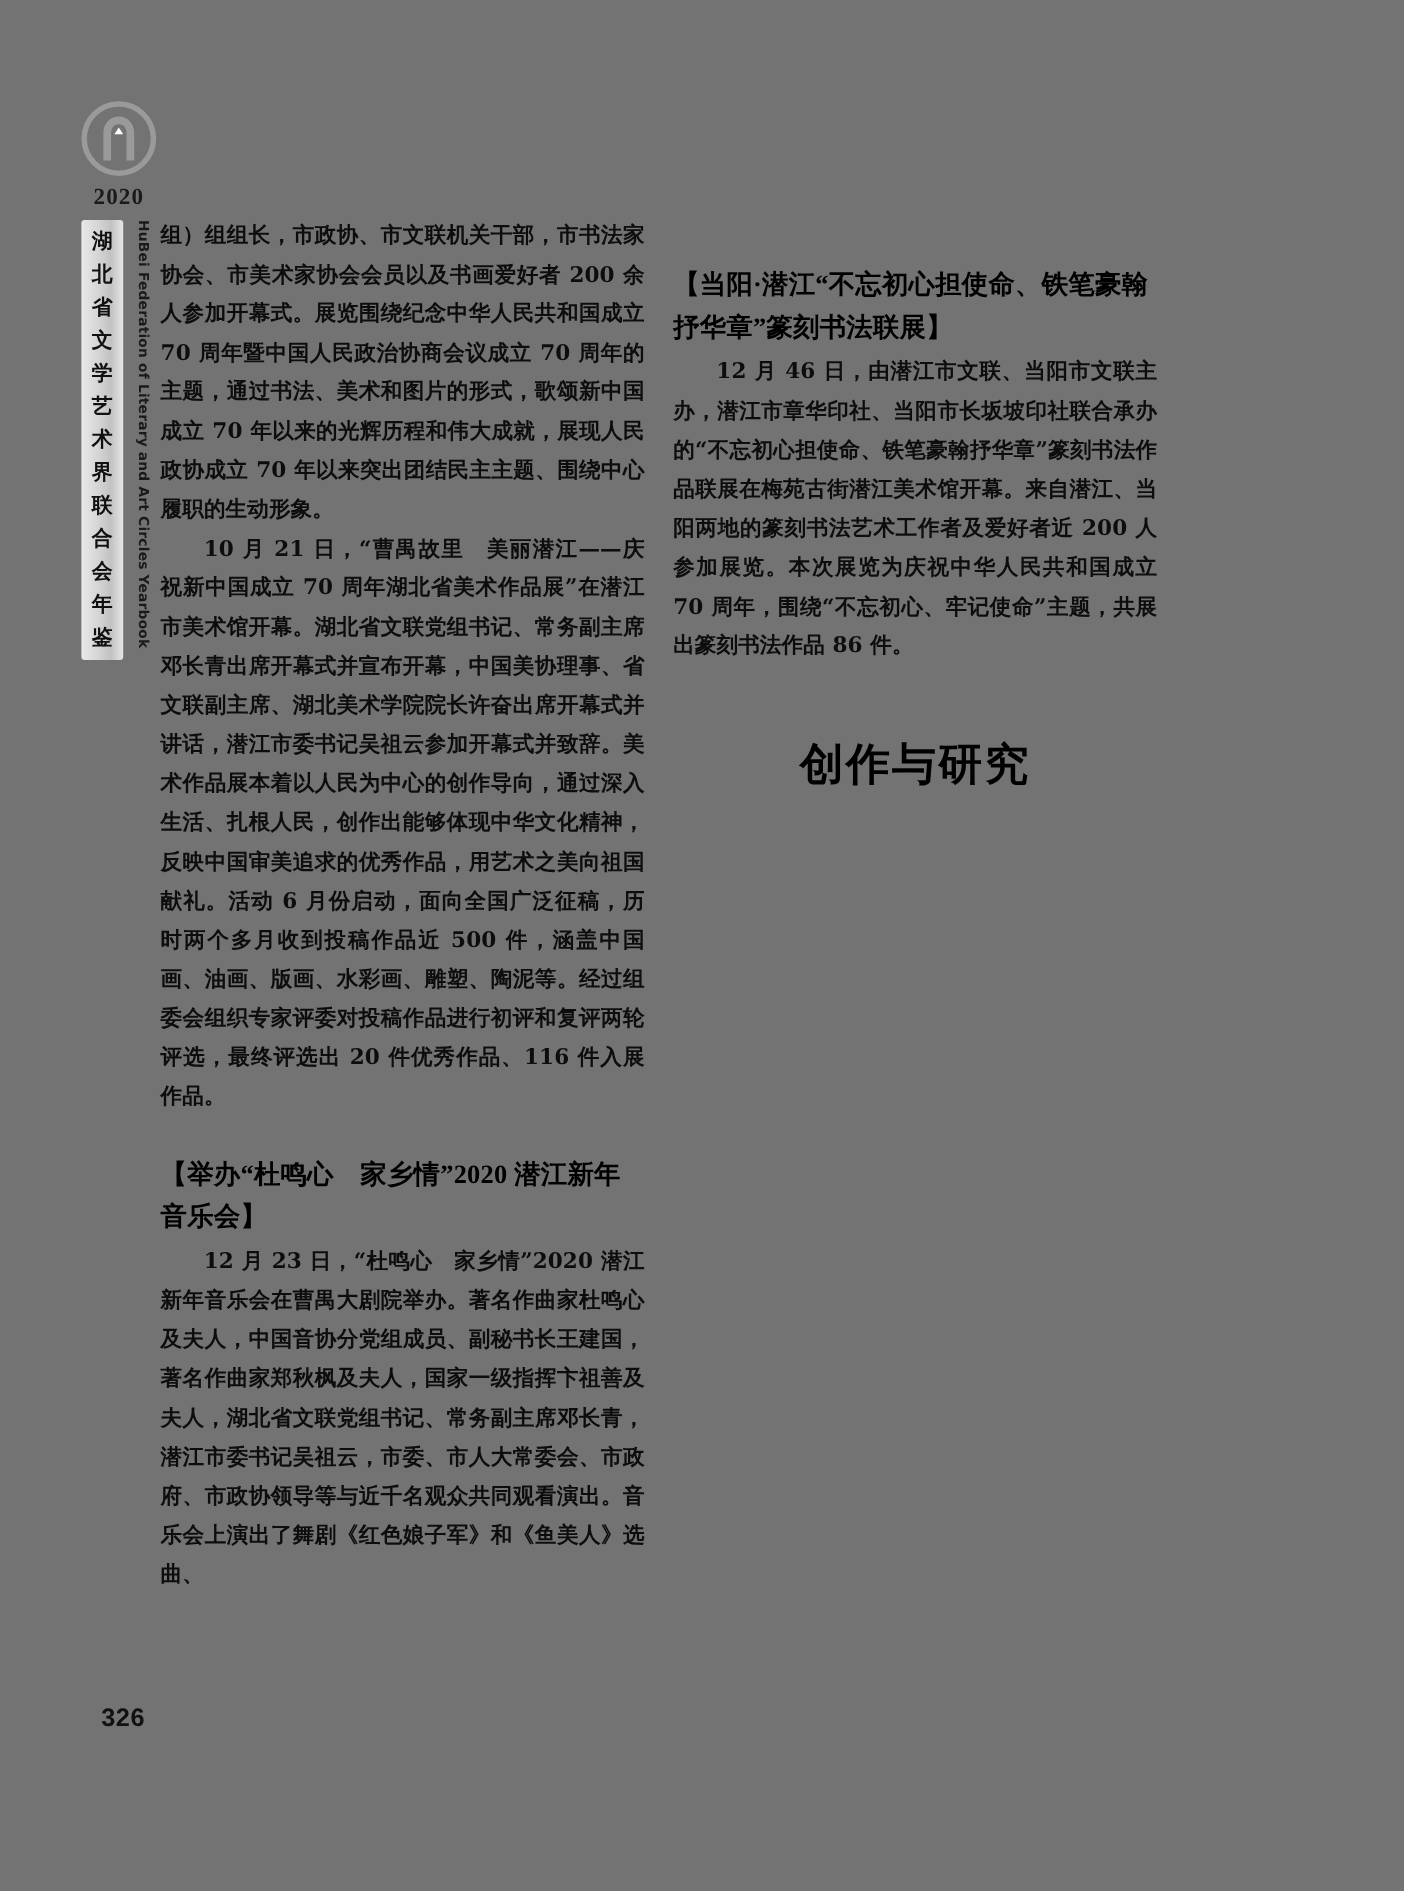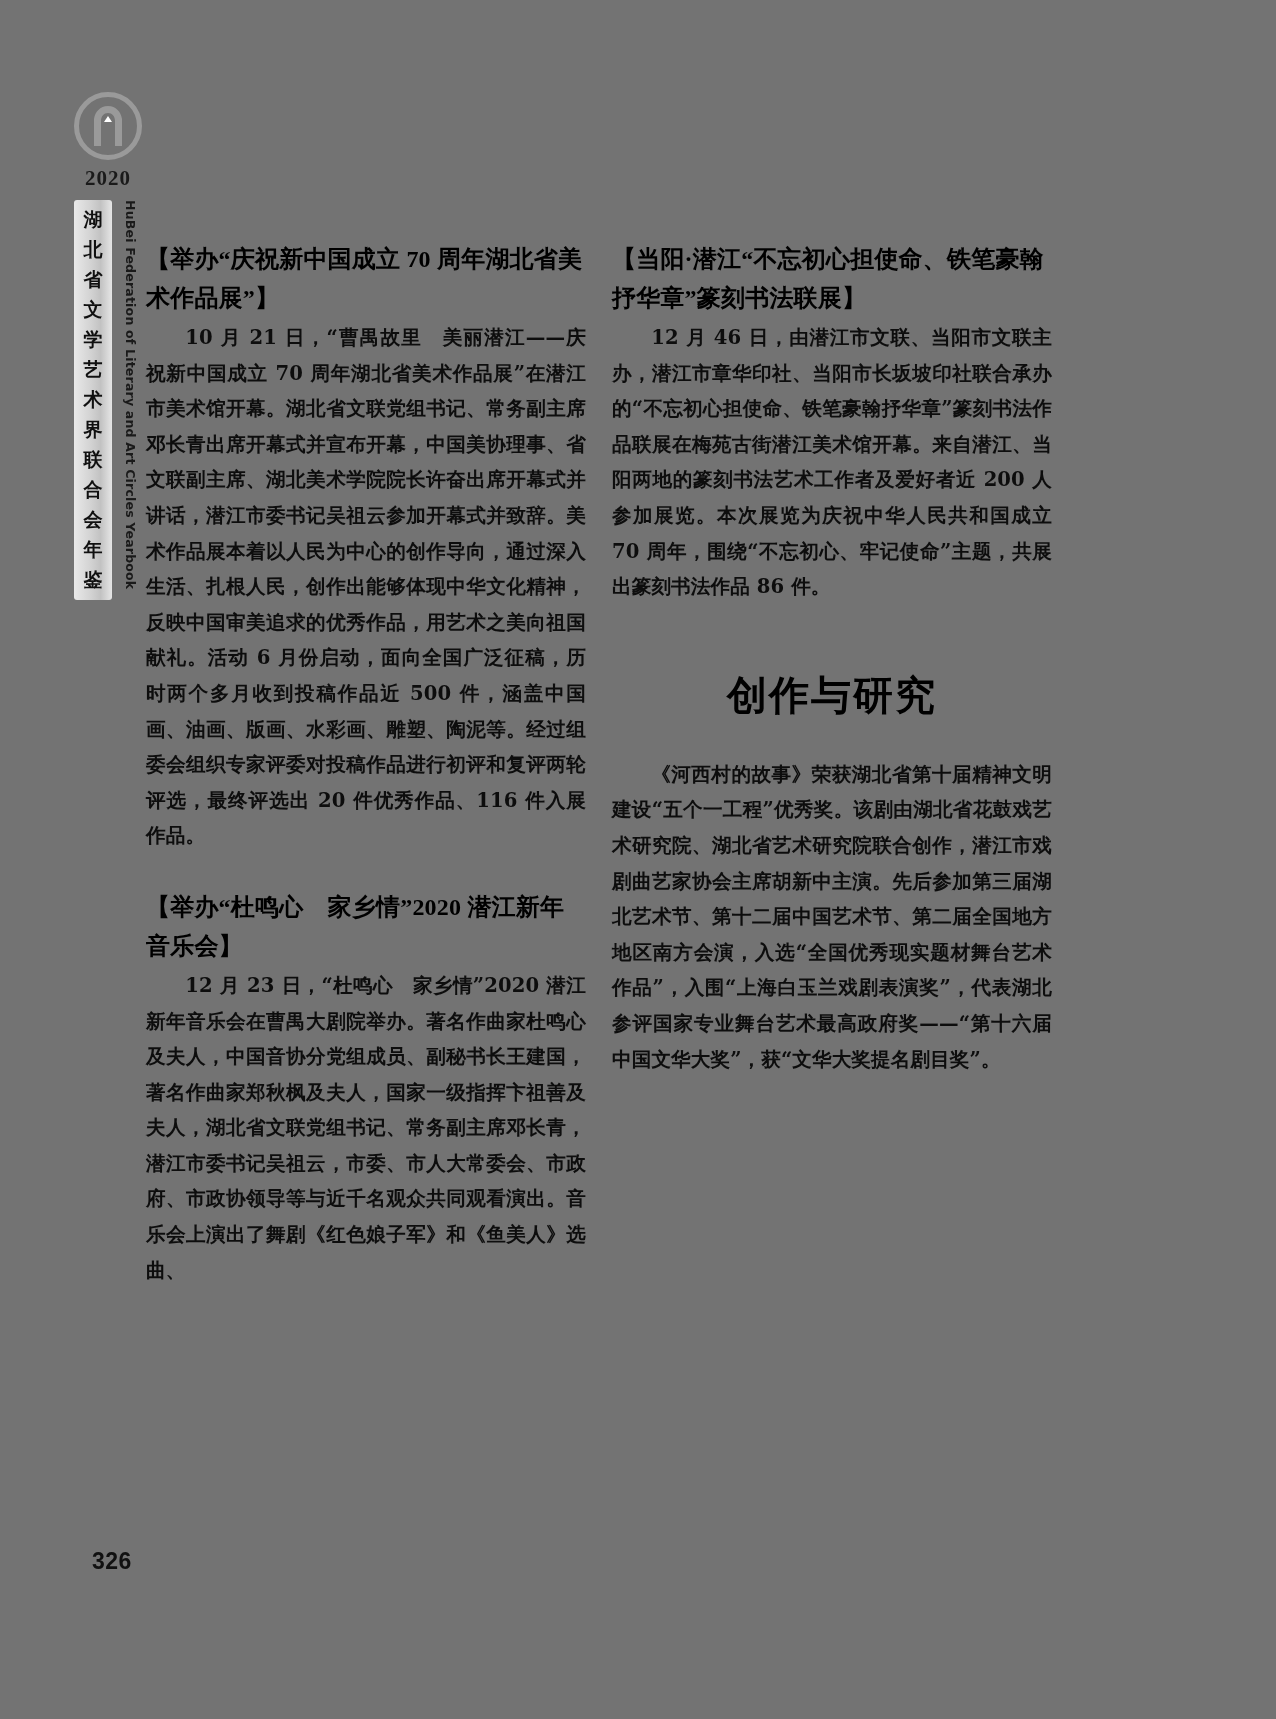--- a/index.html
+++ b/index.html
@@ -200,32 +200,31 @@
       <span>鉴</span>
     </div>
 
     <div class="spine-en">HuBei Federation of Literary and Art Circles Yearbook</div>
   </div>
 
   <div class="page-number">326</div>
 
   <div class="col col-left">
 
-
-    <h2 class="section-head first-head">【举办“庆祝新中国成立 70 周年湖北省美术作品展”】</h2>
+    <p class="para">组）组组长，市政协、市文联机关干部，市书法家协会、市美术家协会会员以及书画爱好者 200 余人参加开幕式。展览围绕纪念中华人民共和国成立 70 周年暨中国人民政治协商会议成立 70 周年的主题，通过书法、美术和图片的形式，歌颂新中国成立 70 年以来的光辉历程和伟大成就，展现人民政协成立 70 年以来突出团结民主主题、围绕中心履职的生动形象。</p>
+
     <p class="para indent">10 月 21 日，“曹禺故里　美丽潜江——庆祝新中国成立 70 周年湖北省美术作品展”在潜江市美术馆开幕。湖北省文联党组书记、常务副主席邓长青出席开幕式并宣布开幕，中国美协理事、省文联副主席、湖北美术学院院长许奋出席开幕式并讲话，潜江市委书记吴祖云参加开幕式并致辞。美术作品展本着以人民为中心的创作导向，通过深入生活、扎根人民，创作出能够体现中华文化精神，反映中国审美追求的优秀作品，用艺术之美向祖国献礼。活动 6 月份启动，面向全国广泛征稿，历时两个多月收到投稿作品近 500 件，涵盖中国画、油画、版画、水彩画、雕塑、陶泥等。经过组委会组织专家评委对投稿作品进行初评和复评两轮评选，最终评选出 20 件优秀作品、116 件入展作品。</p>
 
     <h2 class="section-head">【举办“杜鸣心　家乡情”2020 潜江新年音乐会】</h2>
     <p class="para indent">12 月 23 日，“杜鸣心　家乡情”2020 潜江新年音乐会在曹禺大剧院举办。著名作曲家杜鸣心及夫人，中国音协分党组成员、副秘书长王建国，著名作曲家郑秋枫及夫人，国家一级指挥卞祖善及夫人，湖北省文联党组书记、常务副主席邓长青，潜江市委书记吴祖云，市委、市人大常委会、市政府、市政协领导等与近千名观众共同观看演出。音乐会上演出了舞剧《红色娘子军》和《鱼美人》选曲、</p>
   </div>
 
   <div class="col col-right">
 
 
     <h2 class="section-head first-head">【当阳·潜江“不忘初心担使命、铁笔豪翰抒华章”篆刻书法联展】</h2>
     <p class="para indent">12 月 46 日，由潜江市文联、当阳市文联主办，潜江市章华印社、当阳市长坂坡印社联合承办的“不忘初心担使命、铁笔豪翰抒华章”篆刻书法作品联展在梅苑古街潜江美术馆开幕。来自潜江、当阳两地的篆刻书法艺术工作者及爱好者近 200 人参加展览。本次展览为庆祝中华人民共和国成立 70 周年，围绕“不忘初心、牢记使命”主题，共展出篆刻书法作品 86 件。</p>
 
     <h1 class="major-head">创作与研究</h1>
 
-    <p class="para indent">《河西村的故事》荣获湖北省第十届精神文明建设“五个一工程”优秀奖。该剧由湖北省花鼓戏艺术研究院、湖北省艺术研究院联合创作，潜江市戏剧曲艺家协会主席胡新中主演。先后参加第三届湖北艺术节、第十二届中国艺术节、第二届全国地方地区南方会演，入选“全国优秀现实题材舞台艺术作品”，入围“上海白玉兰戏剧表演奖”，代表湖北参评国家专业舞台艺术最高政府奖——“第十六届中国文华大奖”，获“文华大奖提名剧目奖”。</p>
   </div>
 
 </div>
 
 </body></html>

